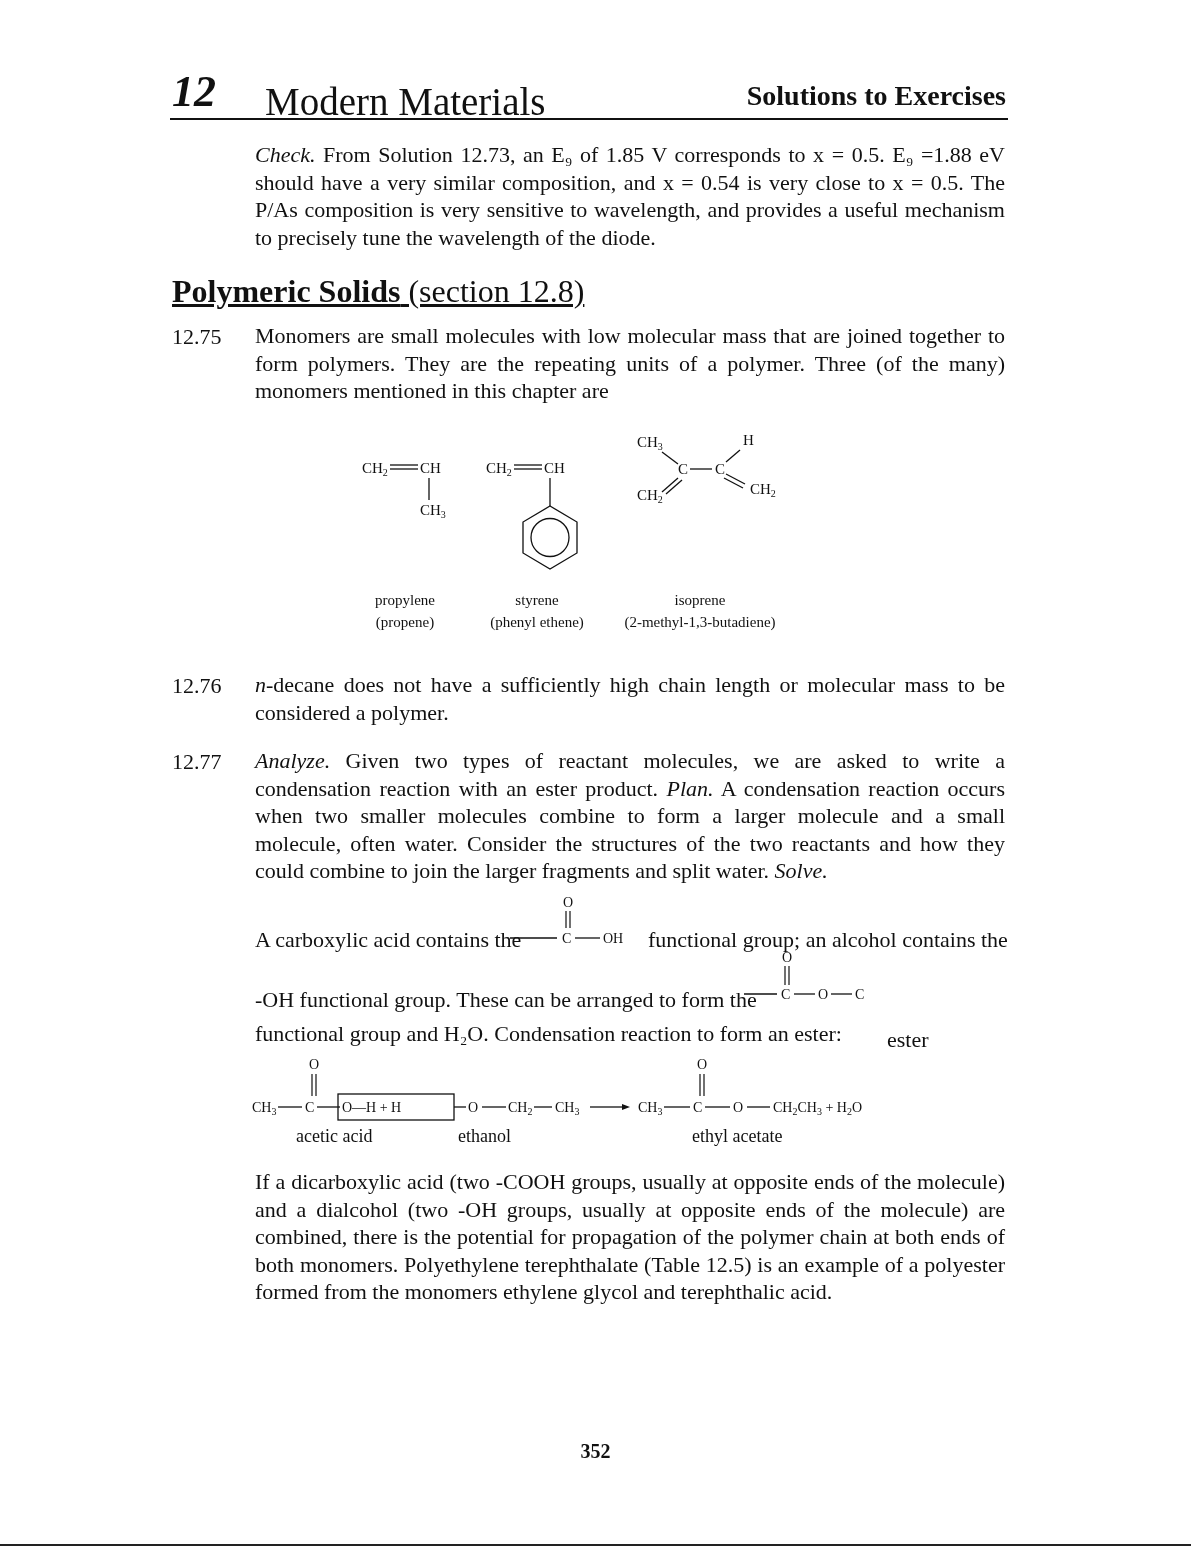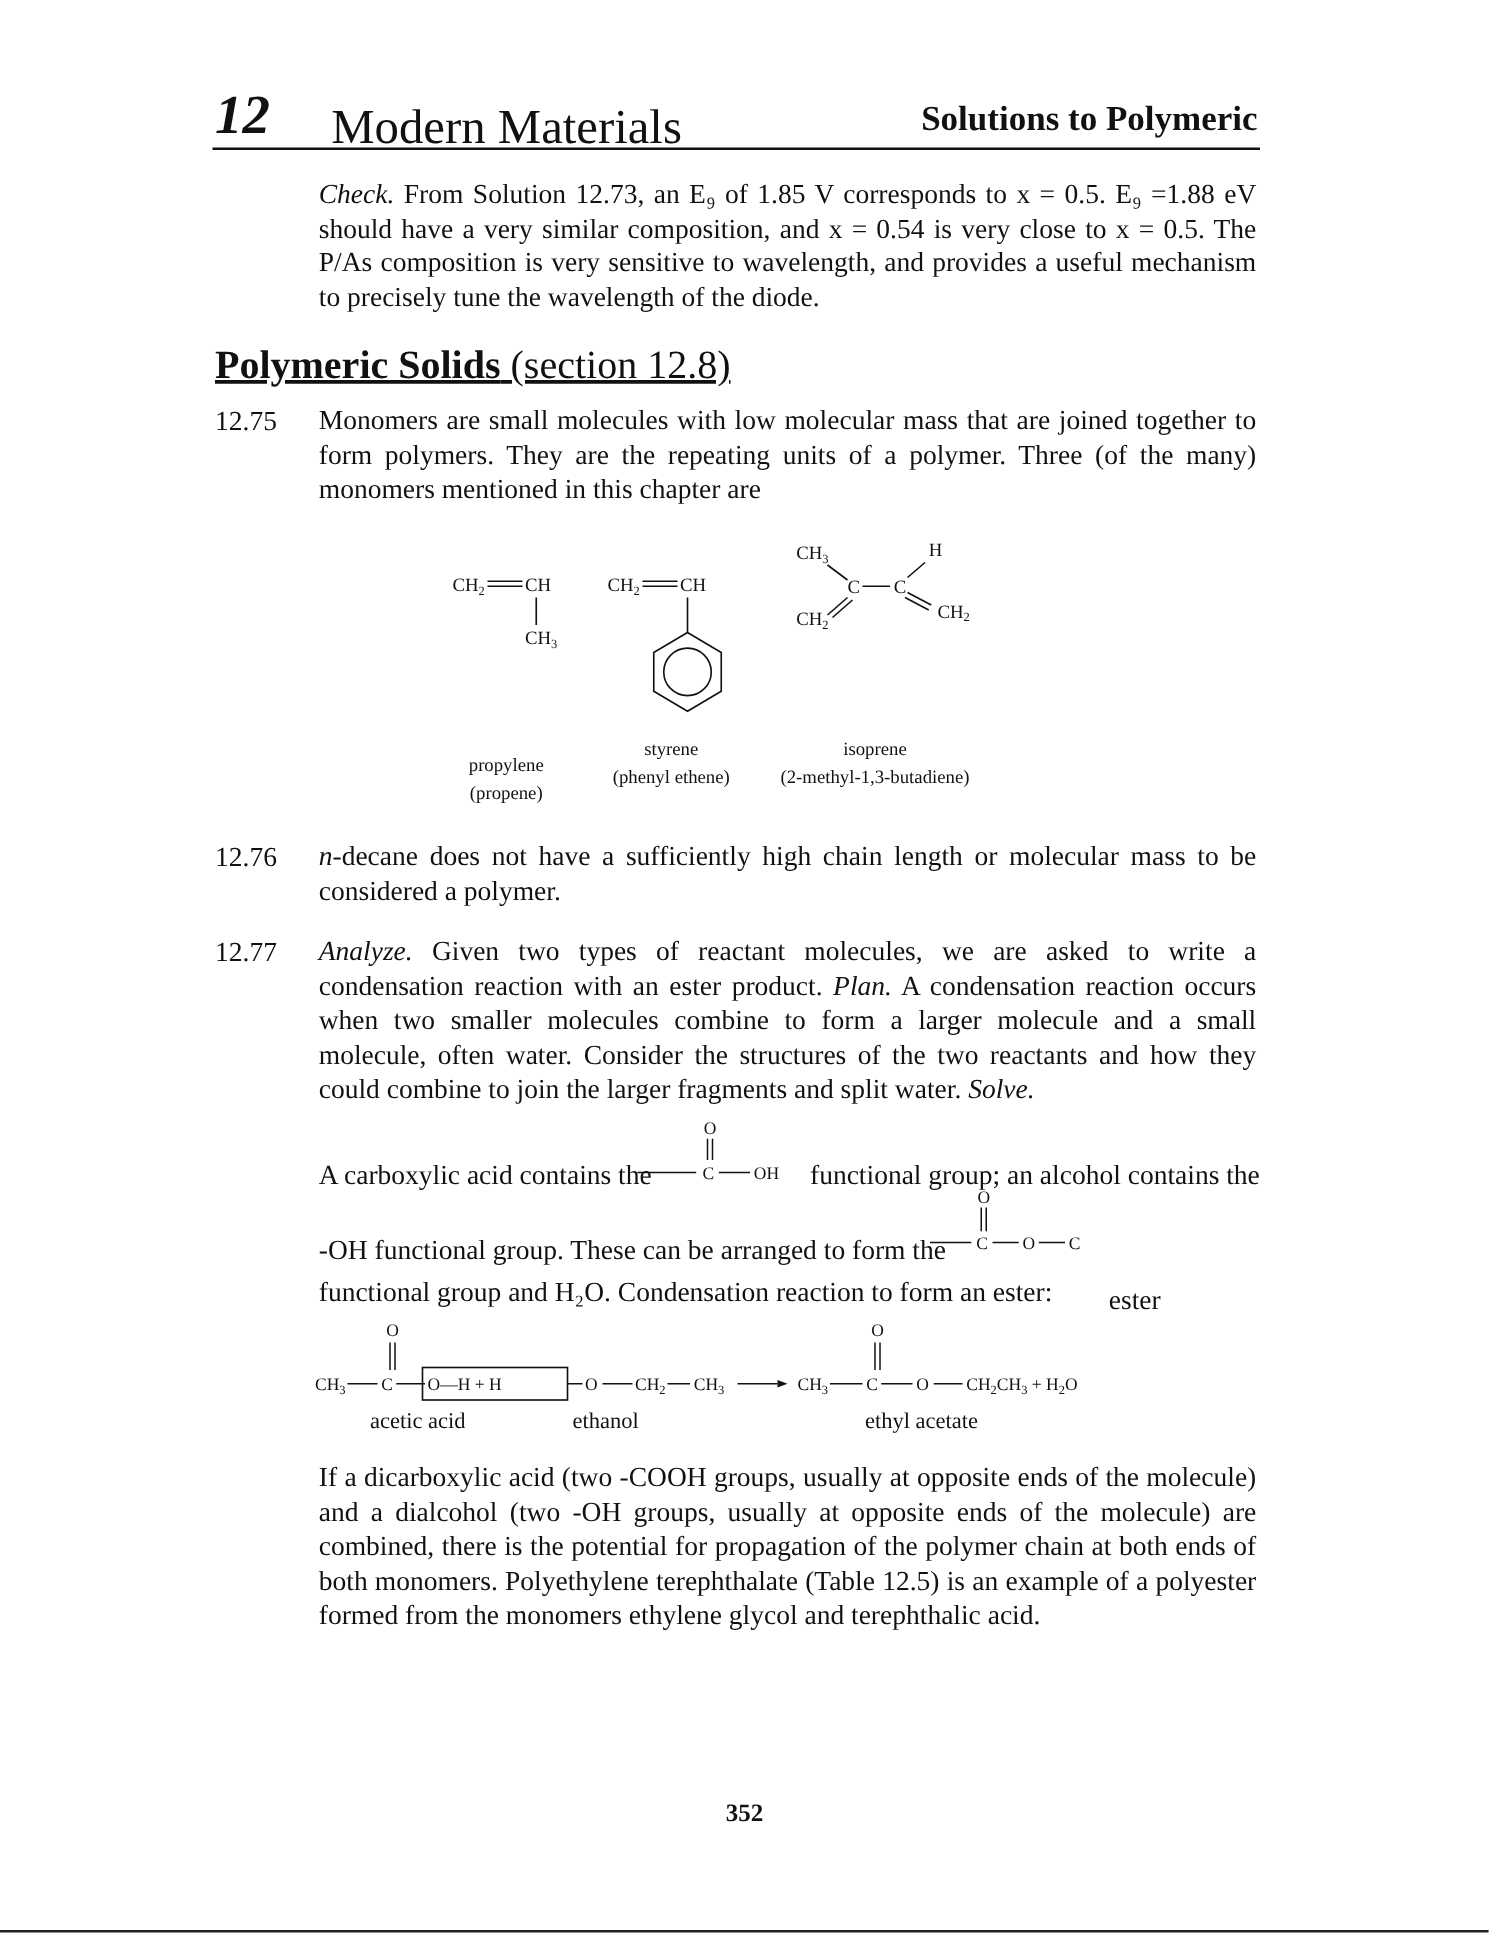--- a/index.html
+++ b/index.html
@@ -19,21 +19,21 @@
   .small { font-size:18px; }
   .pgnum { left:0; width:1191px; top:1440px; text-align:center; font-size:20px; font-weight:bold; }
   .bottom-rule { left:0; top:1544px; width:1191px; height:2px; background:#222; }
   svg text { font-family:"Liberation Serif","DejaVu Serif",serif; fill:#111; }
 </style>
 </head>
 <body>
 
 <div class="abs hdr-num">12</div>
 <div class="abs hdr-title">Modern Materials</div>
-<div class="abs hdr-right">Solutions to Polymeric</div>
+<div class="abs hdr-right">Solutions to Exercises</div>
 <div class="abs hdr-rule"></div>
 
 <div class="abs para body-col" style="top:141px;">
   <i>Check.</i><span> From Solution 12.73, an E₉ of 1.85 V corresponds to x = 0.5.  E₉ =1.88 eV should have a very similar composition, and x = 0.54 is very close to x = 0.5.  The P/As composition is very sensitive to wavelength, and provides a useful mechanism to precisely tune the wavelength of the diode.</span>
 </div>
 
 <div class="abs sec-title">
   <b>Polymeric Solids</b><span> (section 12.8)</span>
 </div>
 
@@ -71,21 +71,21 @@
     <line x1="386" y1="42" x2="400" y2="30" stroke="#111" stroke-width="1.3"></line>
     <line x1="338" y1="58" x2="322" y2="72" stroke="#111" stroke-width="1.3"></line>
     <line x1="342" y1="60" x2="326" y2="74" stroke="#111" stroke-width="1.3"></line>
     <text x="297" y="80" font-size="15">CH<tspan font-size="10" dy="3">2</tspan></text>
     <line x1="386" y1="54" x2="405" y2="64" stroke="#111" stroke-width="1.3"></line>
     <line x1="384" y1="58" x2="403" y2="68" stroke="#111" stroke-width="1.3"></line>
     <text x="410" y="74" font-size="15">CH<tspan font-size="10" dy="3">2</tspan></text>
   </g>
 </svg>
 
-<div class="abs label" style="left:350px; top:589px; width:110px;margin-top:13px;">
+<div class="abs label" style="left:350px; top:589px; width:110px;">
   <div>propylene</div>
   <div>(propene)</div>
 </div>
 <div class="abs label" style="left:472px; top:589px; width:130px;">
   <div>styrene</div>
   <div>(phenyl ethene)</div>
 </div>
 <div class="abs label" style="left:600px; top:589px; width:200px;">
   <div>isoprene</div>
   <div>(2-methyl-1,3-butadiene)</div>

